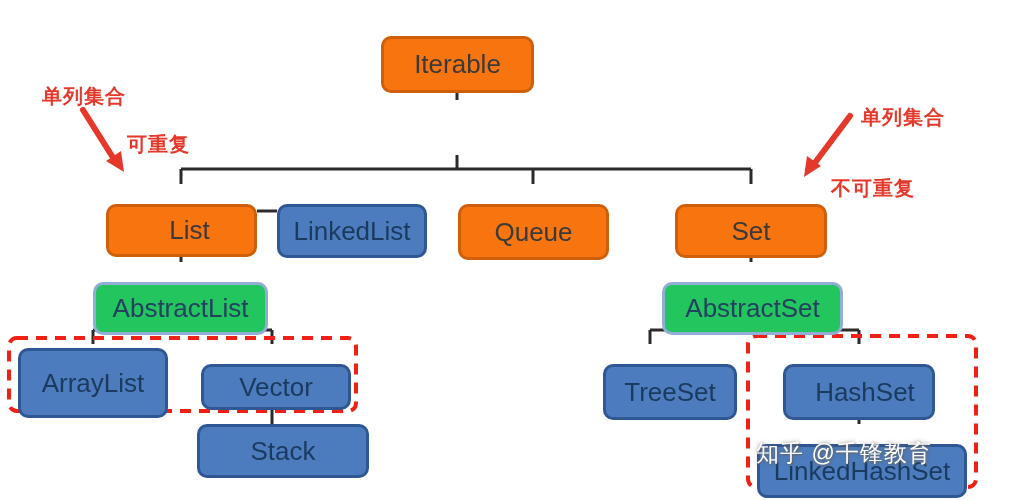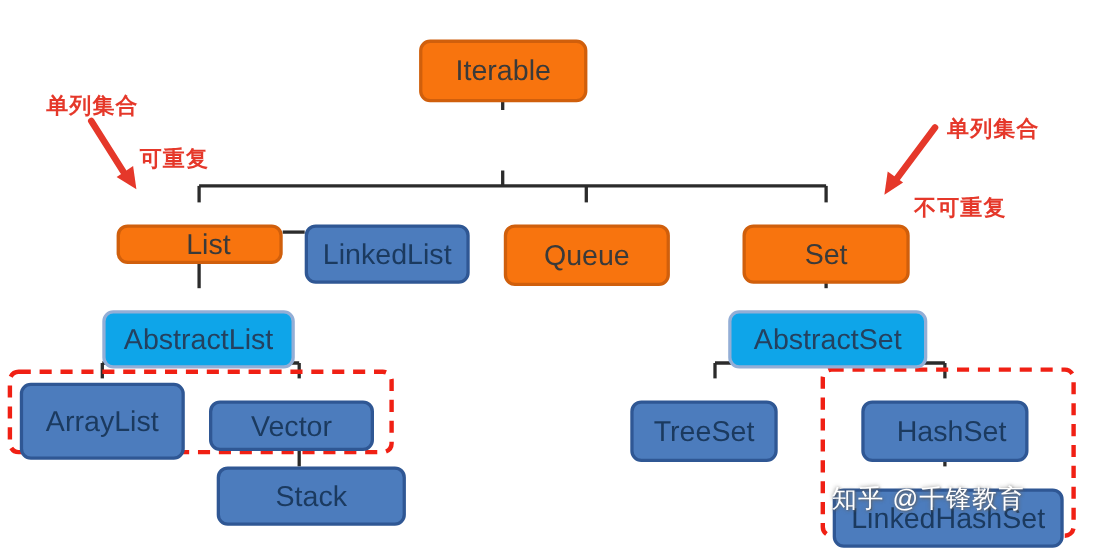--- a/index.html
+++ b/index.html
@@ -9,21 +9,21 @@
   }
   #wires { position:absolute; left:0; top:0; width:1009px; height:500px; }
   .node {
     position:absolute; display:flex; align-items:center; justify-content:center;
     border-radius:10px; font-size:26px; font-weight:400; box-sizing:border-box;
     white-space:nowrap;
     margin-top:20px;
   }
   .orange    { background:#F8740E; border:3px solid #D05F0C; color:#3A3A3A; }
   .blue      { background:#4C7CBD; border:3px solid #2F5794; color:#1B3A5F; }
-  .lightblue { background:#0ea5e9; border:3px solid #93AED6; color:#24415F; }
+  .lightblue { background:#22c55e; border:3px solid #93AED6; color:#24415F; }
   .anno {
     position:absolute; color:#E5382A; font-size:20px; font-weight:700;
     white-space:nowrap; letter-spacing:1px;
   }
   #watermark {
     position:absolute; left:756px; top:438px; width:253px;
     color:#ffffff; font-size:23px; font-weight:400; white-space:nowrap;
     letter-spacing:1px;
     text-shadow: 0 0 4px rgba(110,110,110,.85), 1px 1px 2px rgba(90,90,90,.7);
   }
@@ -62,31 +62,31 @@
       <polygon points="124,172 121,151 106,161" fill="#E5382A"></polygon>
     </g>
     <g>
       <line x1="850" y1="116" x2="814" y2="164" stroke="#E5382A" stroke-width="6" stroke-linecap="round"></line>
       <polygon points="804,177 821,166 807,156" fill="#E5382A"></polygon>
     </g>
   </svg>
 
   <div class="node orange" style="left:381px; top:16px;  width:153px; height:57px;">Iterable</div>
 
-  <div class="node orange" style="left:106px; top:184px; width:151px; height:36px;padding-left:16px;">List</div>
+  <div class="node orange" style="left:106px; top:184px; width:151px; height:53px;padding-left:16px;">List</div>
   <div class="node blue" style="left:277px; top:184px; width:150px; height:54px;">LinkedList</div>
   <div class="node orange" style="left:458px; top:184px; width:151px; height:56px;">Queue</div>
   <div class="node orange" style="left:675px; top:184px; width:152px; height:54px;">Set</div>
 
   <div class="node lightblue" style="left:93px;  top:262px; width:175px; height:53px;">AbstractList</div>
   <div class="node lightblue" style="left:662px; top:262px; width:181px; height:53px;">AbstractSet</div>
 
   <div class="node blue" style="left:18px;  top:328px; width:150px; height:70px;">ArrayList</div>
-  <div class="node blue" style="left:190px; top:344px; width:150px; height:46px;">Vector</div>
-  <div class="node blue" style="left:573px; top:344px; width:134px; height:56px;">TreeSet</div>
+  <div class="node blue" style="left:201px; top:344px; width:150px; height:46px;">Vector</div>
+  <div class="node blue" style="left:603px; top:344px; width:134px; height:56px;">TreeSet</div>
   <div class="node blue" style="left:783px; top:344px; width:152px; height:56px;padding-left:12px;">HashSet</div>
 
   <div class="node blue" style="left:197px; top:404px; width:172px; height:54px;">Stack</div>
   <div class="node blue" style="left:757px; top:424px; width:210px; height:54px;">LinkedHashSet</div>
 
   <div class="anno" style="left:42px;  top:83px;">单列集合</div>
   <div class="anno" style="left:127px; top:131px;">可重复</div>
   <div class="anno" style="left:861px; top:104px;">单列集合</div>
   <div class="anno" style="left:831px; top:159px;margin-top:16px;">不可重复</div>
 

